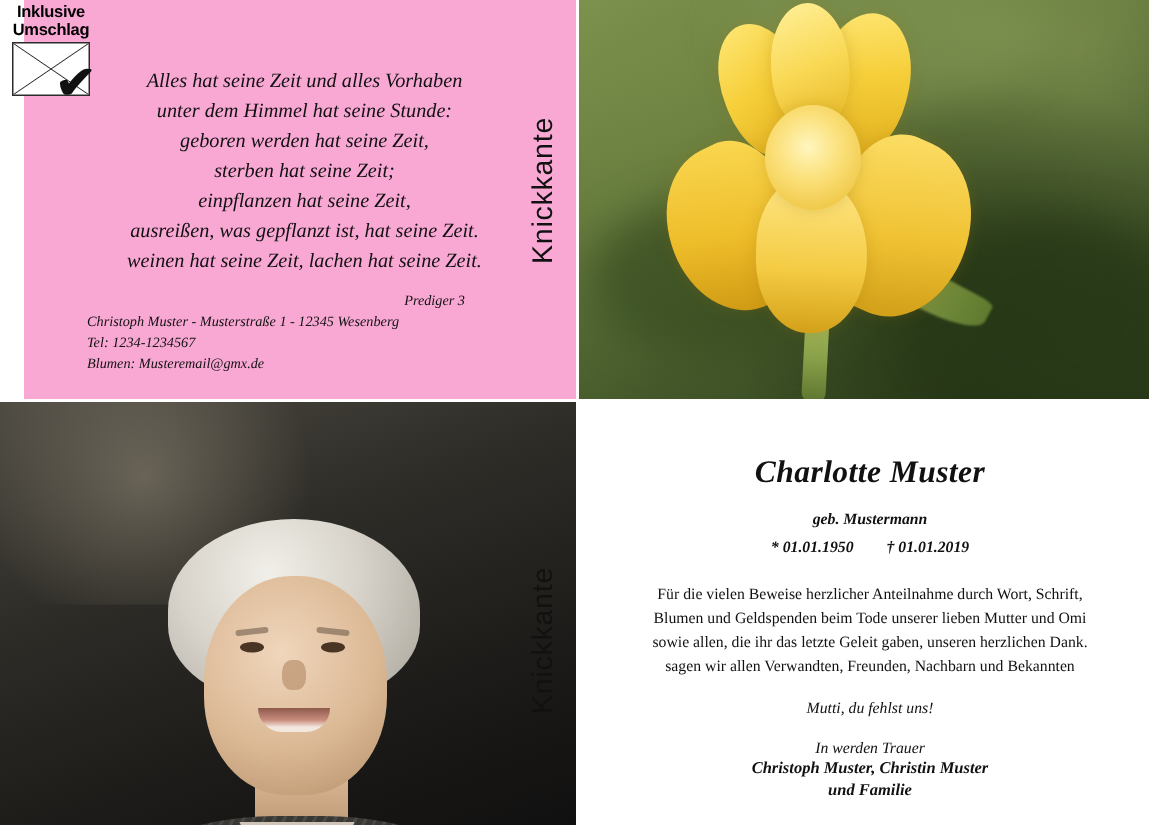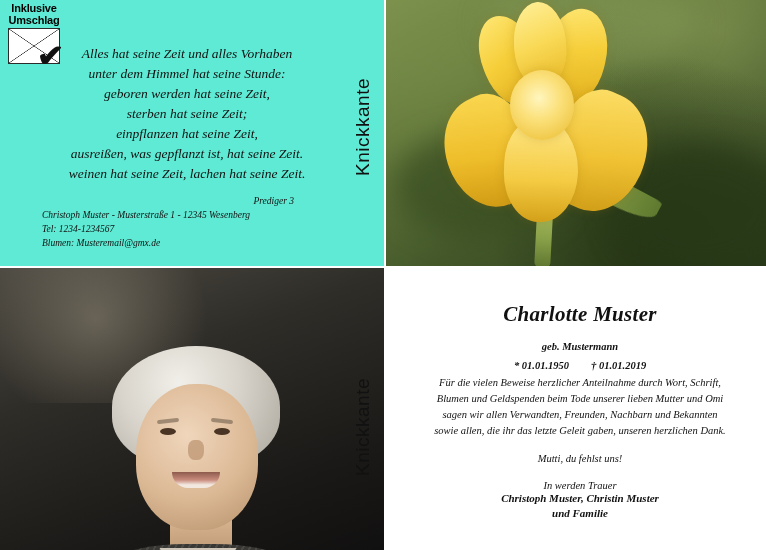--- a/index.html
+++ b/index.html
@@ -20,21 +20,21 @@
     top: 0; left: 0;
     width: 766px;
     height: 550px;
   }
 
   
   .quad {
     position: absolute;
     box-sizing: border-box;
   }
-  .q-top-left   { left: 0;   top: 0;   width: 384px; height: 266px; background:#5eead4; }
+  .q-top-left   { left: 16px;   top: 0;   width: 384px; height: 266px; background:#f9a8d4; }
   .q-top-right  { left: 386px; top: 0; width: 380px; height: 266px; overflow:hidden; }
   .q-bot-left   { left: 0;   top: 268px; width: 384px; height: 282px; background:#ffffff; overflow:hidden;}
   .q-bot-right  { left: 386px; top: 268px; width: 380px; height: 282px; background:#ffffff; }
 
   
   .gap-v {
     position:absolute; left:384px; top:0; width:2px; height:550px; background:#ffffff; z-index:6;
   }
   .gap-h {
     position:absolute; left:0; top:266px; width:766px; height:2px; background:#ffffff; z-index:6;
@@ -302,23 +302,22 @@
     font-weight: bold;
   }
   .mem-dates {
     margin-top: 8px;
     font-size: 10.5px;
     font-style: italic;
     font-weight: bold;
   }
   .mem-dates .sep { display:inline-block; width: 22px; }
   .mem-body {
-    margin-top: 4px;
+    margin-top: 18px;
     font-size: 10.5px;
-    font-style: italic;
     line-height: 16px;
     padding: 0 6px;
   }
   .mem-thanks {
     margin-top: 14px;
     font-size: 10.5px;
     font-style: italic;
   }
   .mem-stiller {
     margin-top: 16px;
@@ -394,22 +393,22 @@
   <div class="quad q-bot-right">
     <div class="mem">
       <div class="mem-name">Charlotte Muster</div>
       <div class="mem-maiden">geb. Mustermann</div>
       <div class="mem-dates">
         <span>* 01.01.1950</span><span class="sep"></span><span>† 01.01.2019</span>
       </div>
       <div class="mem-body">
         <div>Für die vielen Beweise herzlicher Anteilnahme durch Wort, Schrift,</div>
         <div>Blumen und Geldspenden beim Tode unserer lieben Mutter und Omi</div>
+        <div>sowie allen, die ihr das letzte Geleit gaben, unseren herzlichen Dank.</div>
         <div>sagen wir allen Verwandten, Freunden, Nachbarn und Bekannten</div>
-        <div>sowie allen, die ihr das letzte Geleit gaben, unseren herzlichen Dank.</div>
       </div>
       <div class="mem-thanks">Mutti, du fehlst uns!</div>
       <div class="mem-stiller">In werden Trauer</div>
       <div class="mem-family">
         <div>Christoph Muster, Christin Muster</div>
         <div>und Familie</div>
       </div>
 
     </div>
   </div>

